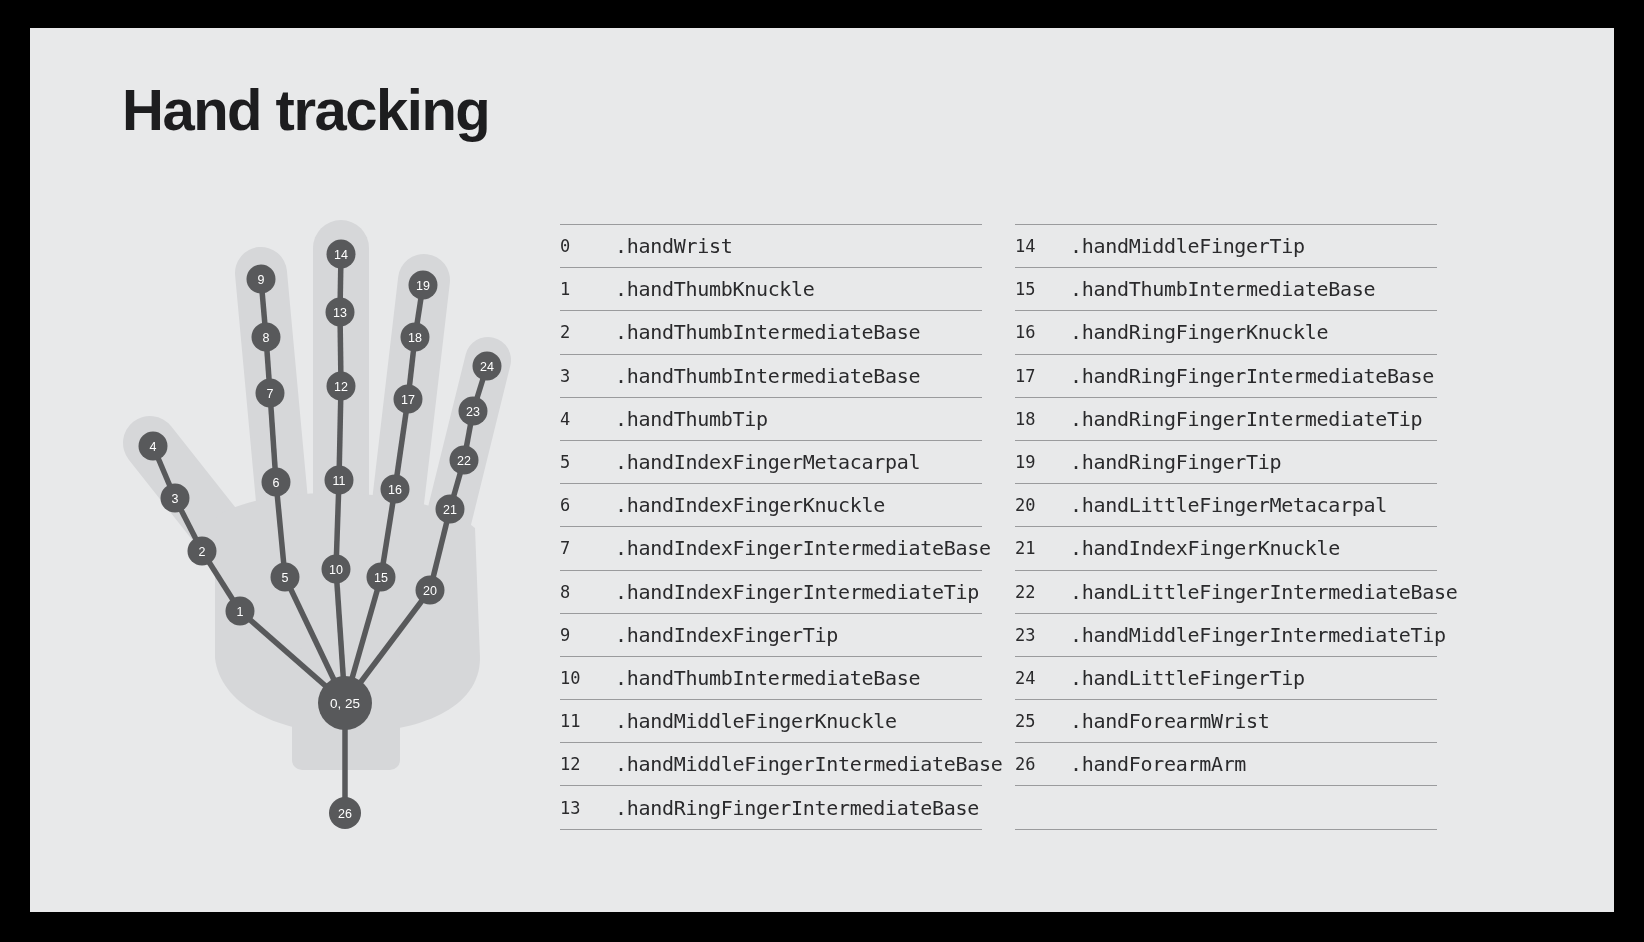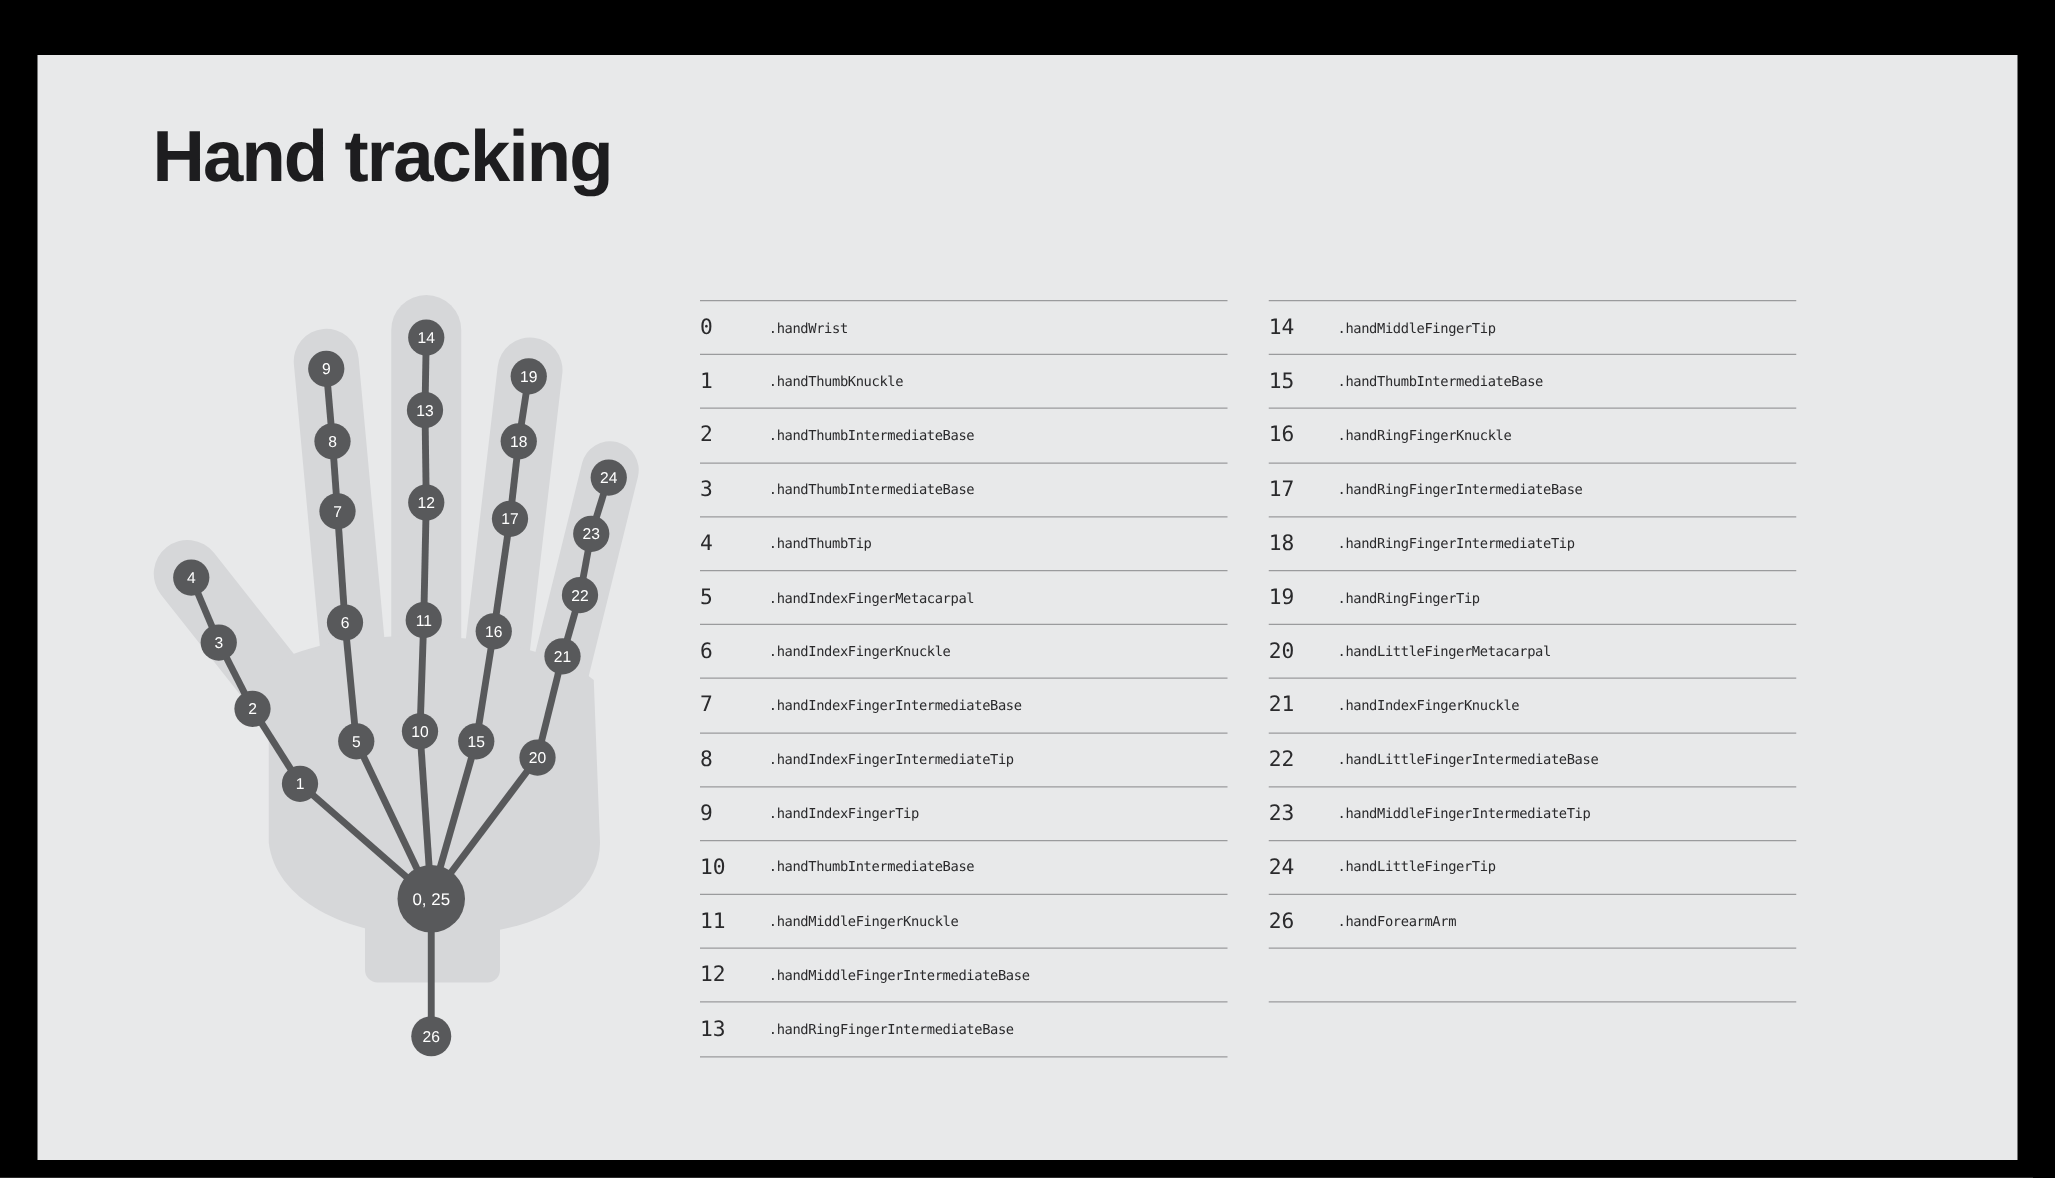--- a/index.html
+++ b/index.html
@@ -1,30 +1,30 @@
 <!DOCTYPE html>
 <html><head>
 <meta charset="utf-8">
 <style>
   html,body{margin:0;padding:0;background:#000;}
   .frame{position:relative;width:1644px;height:942px;background:#000;overflow:hidden;
          font-family:"Liberation Sans",sans-serif;}
-  .slide{position:absolute;left:30px;top:28px;width:1584px;height:884px;background:#e8e9ea;margin-top:16px;}
+  .slide{position:absolute;left:30px;top:28px;width:1584px;height:884px;background:#e8e9ea;}
   .title{position:absolute;left:92px;top:48px;font-size:58px;font-weight:700;
          color:#1d1d1f;letter-spacing:-1.5px;}
   .hand-wrap{position:absolute;left:60px;top:160px;width:520px;height:700px;}
   .joint-table{position:absolute;top:196px;width:422px;border-bottom:1px solid #9a9b9d;}
   .joint-table.left{left:530px;}
   .joint-table.right{left:985px;}
   .trow{display:flex;align-items:center;height:43.2px;border-top:1px solid #9a9b9d;
         box-sizing:border-box;}
   .tnum{width:55px;font-family:"DejaVu Sans Mono","Liberation Mono",monospace;
         font-size:17px;color:#2a2a2c;flex:none;}
   .tname{font-family:"DejaVu Sans Mono","Liberation Mono",monospace;
-         font-size:11px;color:#2a2a2c;letter-spacing:-0.3px;white-space:nowrap;}
+         font-size:20px;color:#2a2a2c;letter-spacing:-0.3px;white-space:nowrap;}
   .node-label{font-family:"Liberation Sans",sans-serif;fill:#ffffff;}
 </style>
 </head>
 <body>
 
 <div class="frame">
   <div class="slide">
 
     <div class="title">Hand tracking</div>
 
@@ -223,20 +223,24 @@
         </div>
         <div class="trow">
           <span class="tnum">23</span>
           <span class="tname">.handMiddleFingerIntermediateTip</span>
         </div>
         <div class="trow">
           <span class="tnum">24</span>
           <span class="tname">.handLittleFingerTip</span>
         </div>
         <div class="trow">
+          <span class="tnum">25</span>
+          <span class="tname">.handForearmWrist</span>
+        </div>
+        <div class="trow">
           <span class="tnum">26</span>
           <span class="tname">.handForearmArm</span>
         </div>
         <div class="trow">
           <span class="tnum"></span>
           <span class="tname"></span>
         </div>
       </div>
 
   </div>

